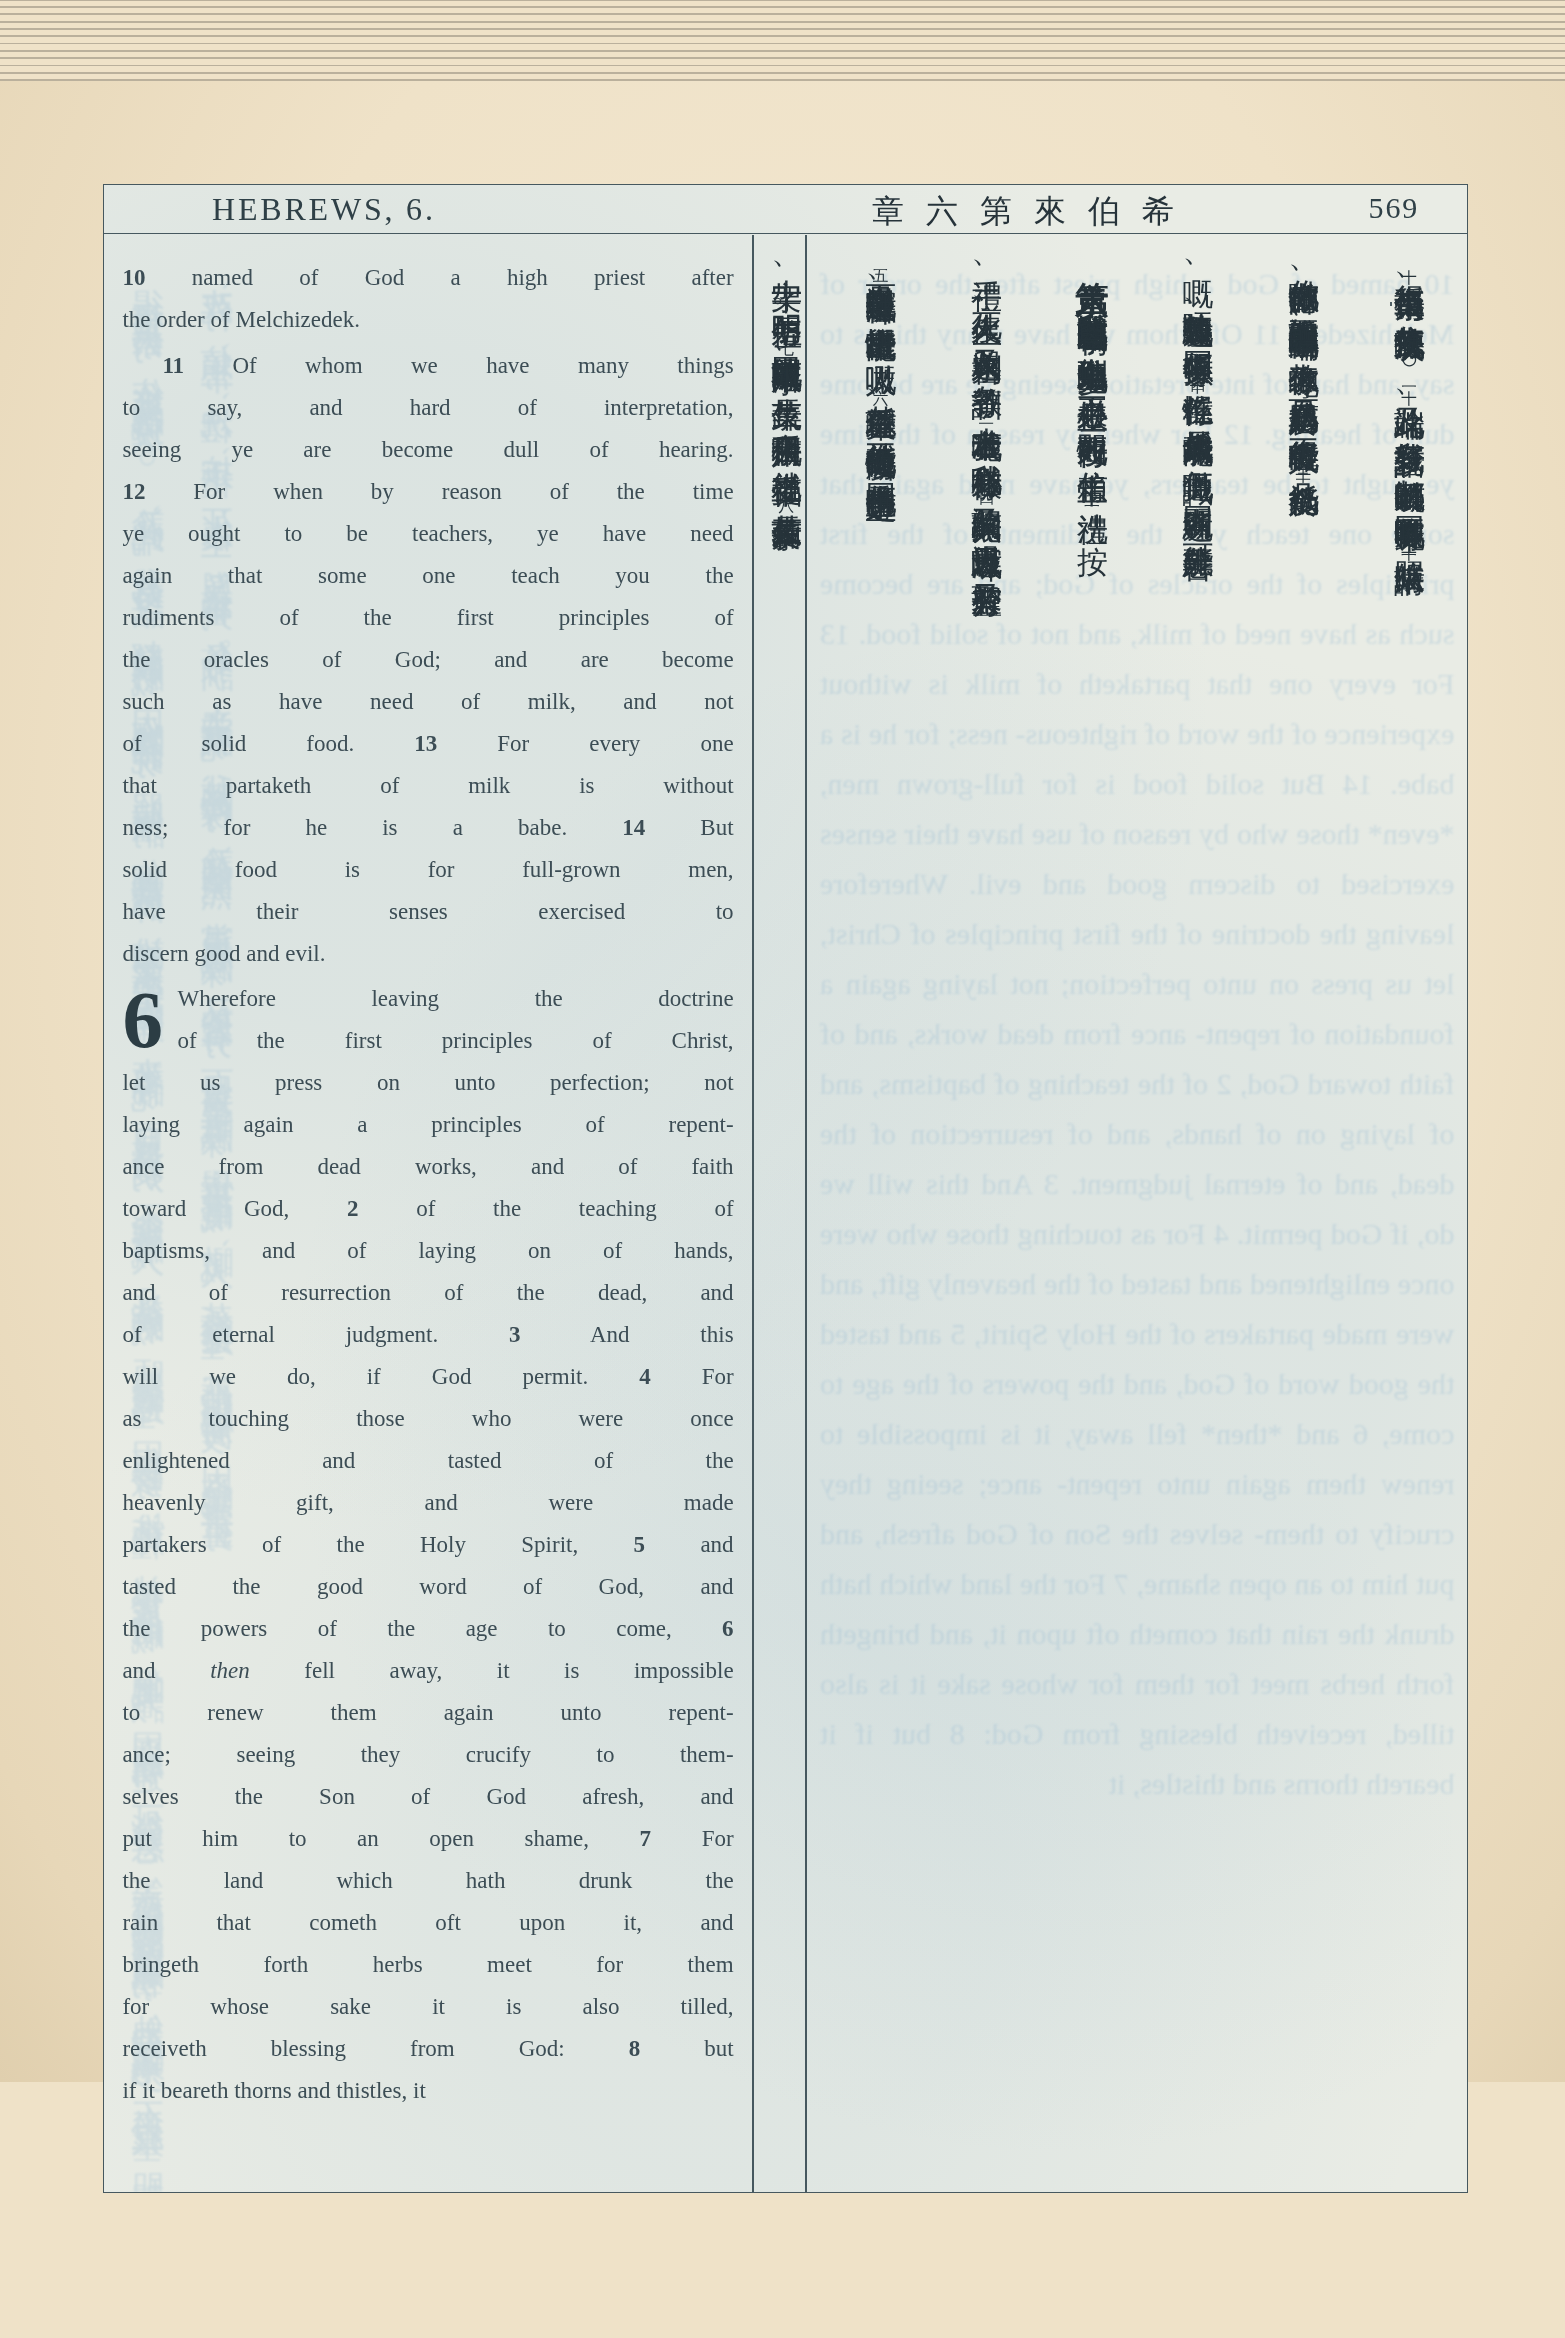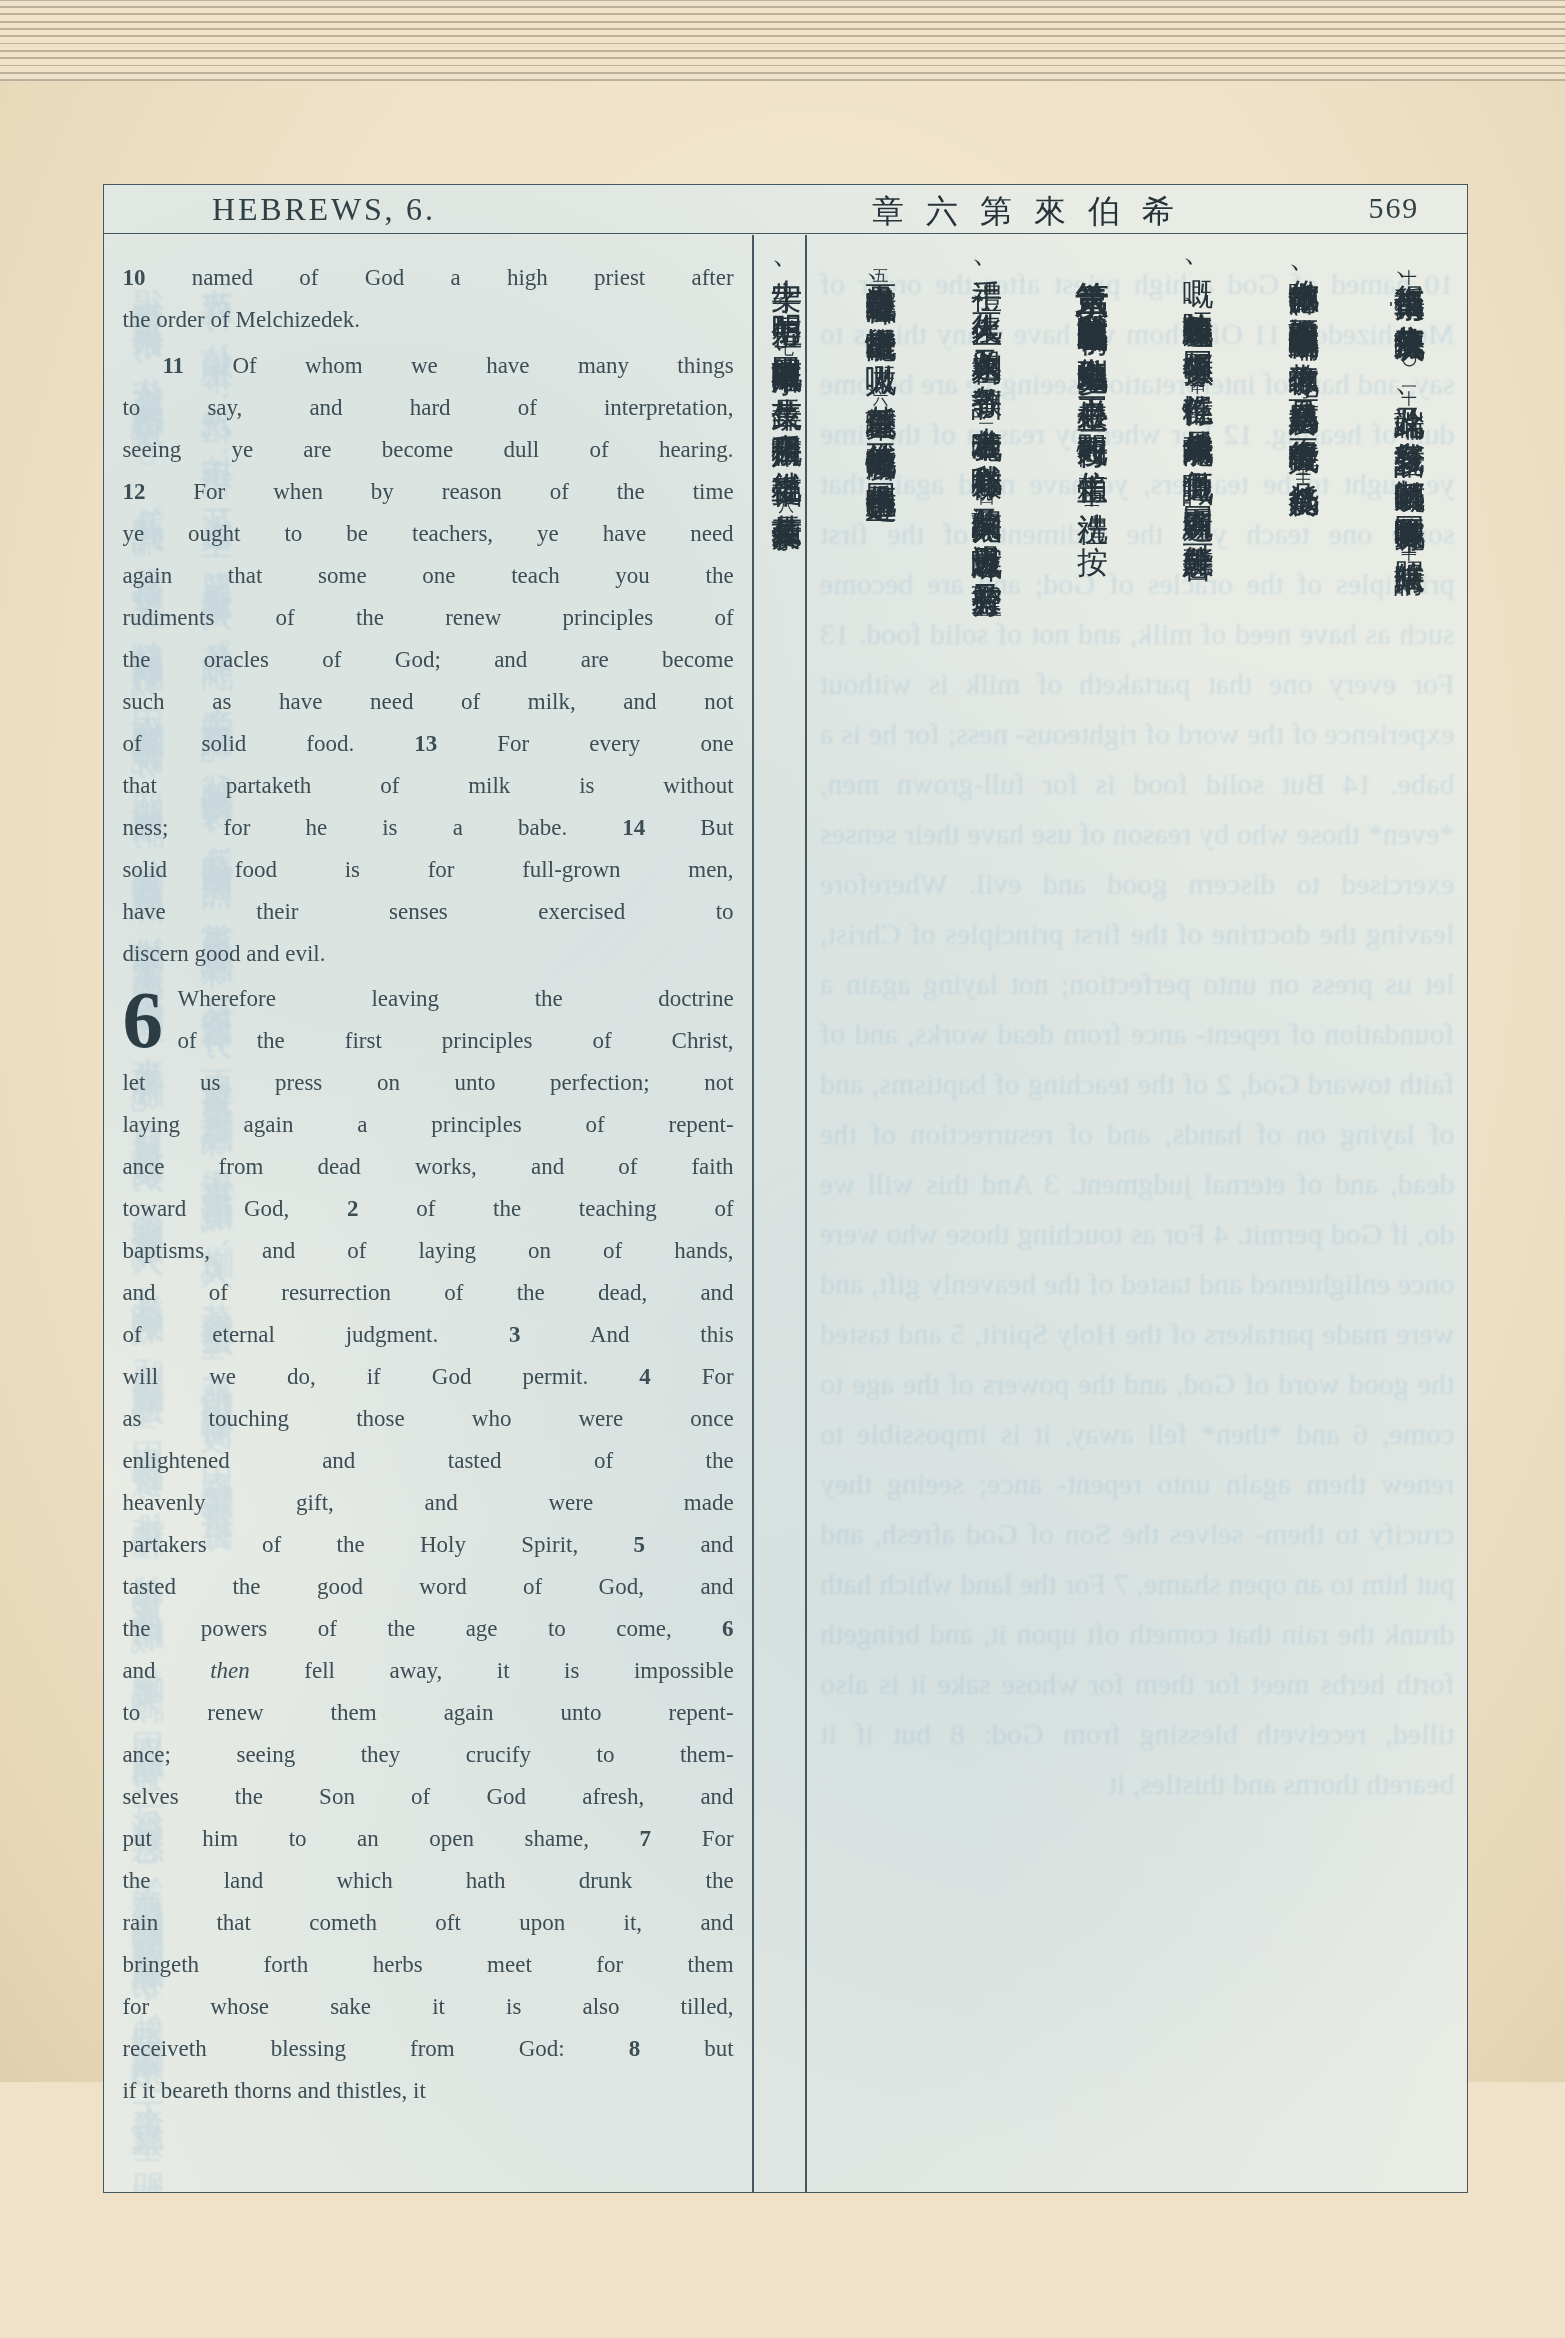--- a/index.html
+++ b/index.html
@@ -172,21 +172,21 @@
                 <div class="eline"><b>10</b> named of God a high priest after</div>
                 <div class="eline last">the order of Melchizedek.</div>
               </div>
               <div class="epar">
                 <div class="eline indent"><b>11</b> Of whom we have many things</div>
                 <div class="eline">to say, and hard of interpretation,</div>
                 <div class="eline">seeing ye are become dull of hearing.</div>
                 <div class="eline"><b>12</b> For when by reason of the time</div>
                 <div class="eline">ye ought to be teachers, ye have need</div>
                 <div class="eline">again that some one teach you the</div>
-                <div class="eline">rudiments of the renew principles of</div>
+                <div class="eline">rudiments of the first principles of</div>
                 <div class="eline">the oracles of God; and are become</div>
                 <div class="eline">such as have need of milk, and not</div>
                 <div class="eline">of solid food.  <b>13</b> For every one</div>
                 <div class="eline">that partaketh of milk is without</div>
                 <div class="eline">ness; for he is a babe.  <b>14</b> But</div>
                 <div class="eline">solid food is for full-grown men,</div>
                 <div class="eline">have their senses exercised to</div>
                 <div class="eline last">discern good and evil.</div>
               </div>
               <div class="epar">

